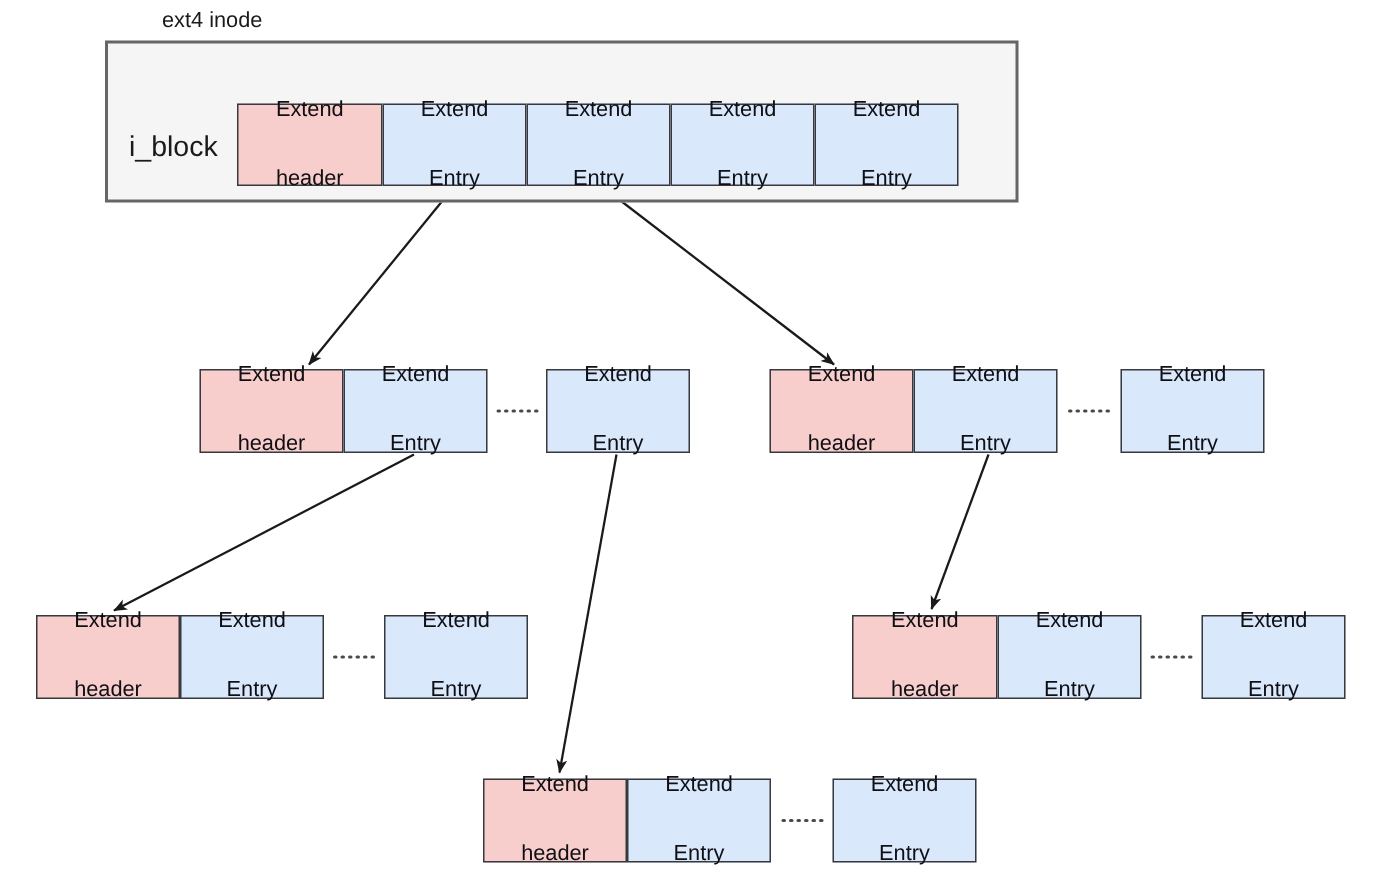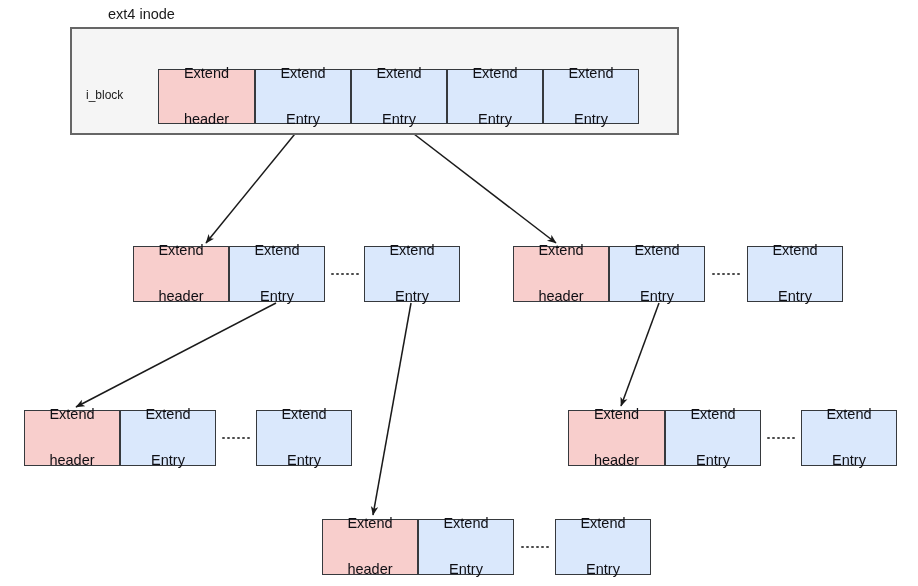--- a/index.html
+++ b/index.html
@@ -24,21 +24,21 @@
     pointer-events: none;
   }
   .inode-container {
     position: absolute;
     box-sizing: border-box;
     background: #f5f5f5;
     border: 2px solid #666666;
   }
   .inode-label {
     position: absolute;
-    font-size: 12px;
+    font-size: 19px;
     color: #1a1a1a;
     white-space: nowrap;
   }
   .caption {
     position: absolute;
     font-size: 14.5px;
     color: #1a1a1a;
     white-space: nowrap;
   }
   .node {

